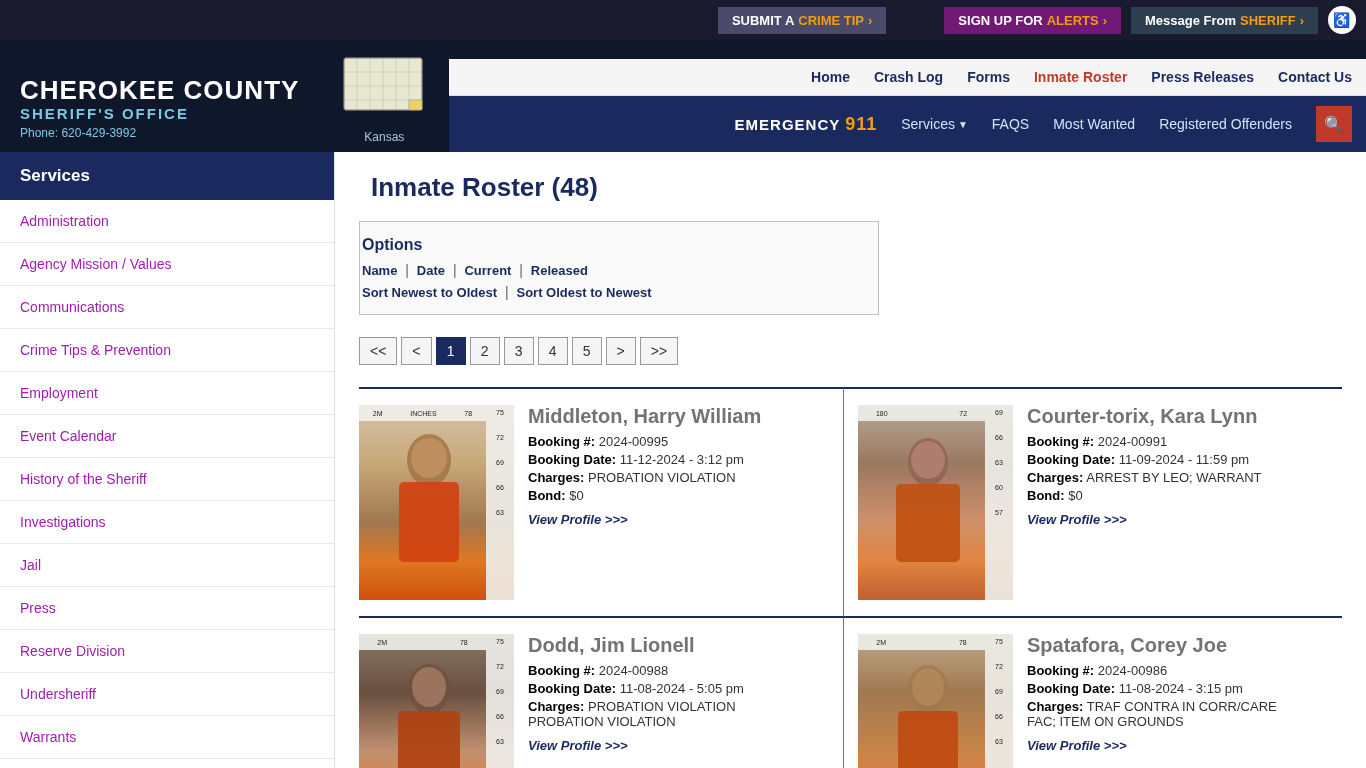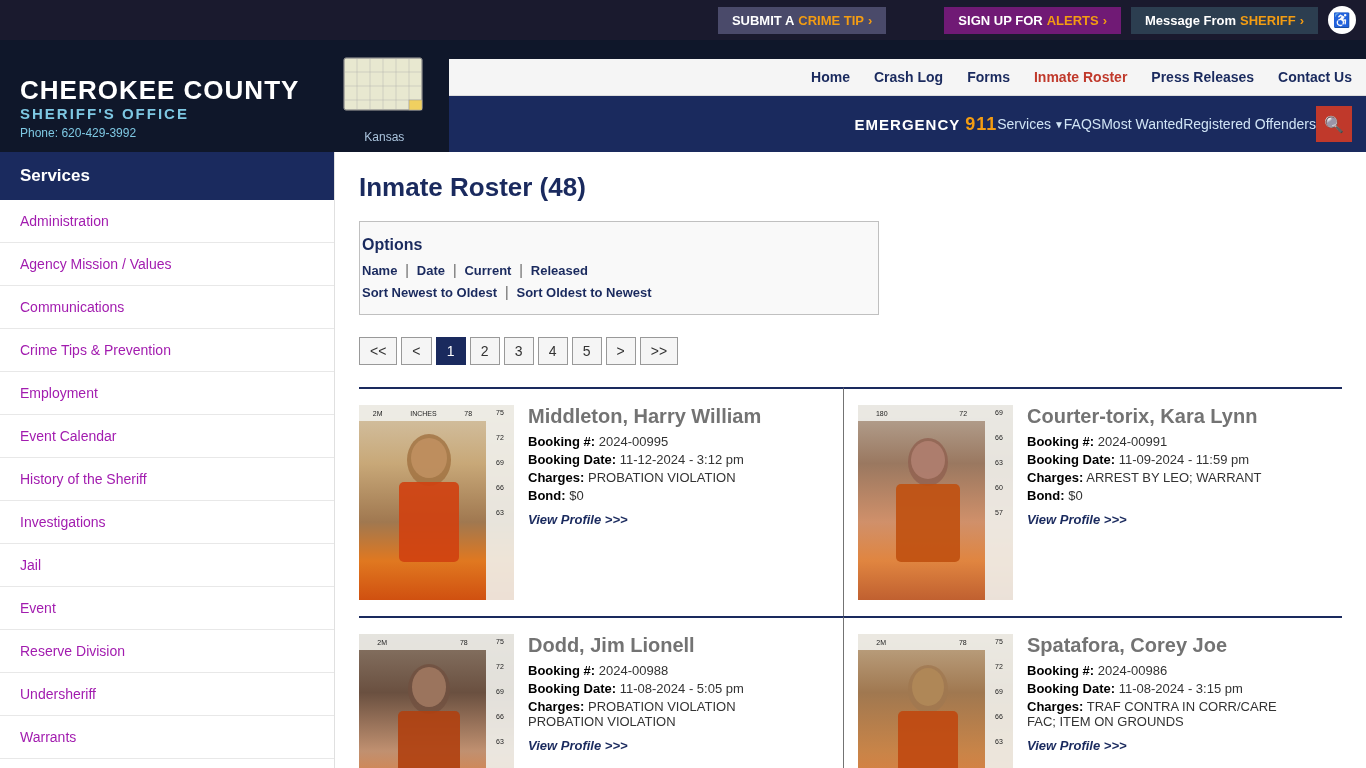--- a/index.html
+++ b/index.html
@@ -105,20 +105,21 @@
       font-weight: 600;
       cursor: pointer;
     }
     .header-nav-bottom {
       background: #1a2a5e;
       width: 100%;
       display: flex;
       justify-content: flex-end;
       align-items: center;
       padding: 10px 14px;
+      gap: 24px;
     }
     .emergency-badge {
       color: #fff;
       font-size: 15px;
       font-weight: bold;
       letter-spacing: 1px;
     }
     .emergency-badge span.nine { color: #f39c12; font-size: 18px; font-weight: 900; }
     .header-nav-bottom a {
       color: #d0e4f5;
@@ -177,20 +178,21 @@
     .content {
       flex: 1;
       padding: 20px 24px;
       background: #fff;
     }
     .page-title {
       font-size: 26px;
       font-weight: bold;
       color: #1a2a5e;
       margin-bottom: 18px;
+      margin-left: 12px;
     }
 
     
     .options-box {
       border: 1px solid #c0c0c0;
       background: #f9f9f9;
       padding: 14px 2px;
       margin-bottom: 22px;
       max-width: 520px;
     }
@@ -408,21 +410,21 @@
     <div class="sidebar-header">Services</div>
     <div class="sidebar-item">Administration</div>
     <div class="sidebar-item">Agency Mission / Values</div>
     <div class="sidebar-item">Communications</div>
     <div class="sidebar-item">Crime Tips &amp; Prevention</div>
     <div class="sidebar-item">Employment</div>
     <div class="sidebar-item">Event Calendar</div>
     <div class="sidebar-item">History of the Sheriff</div>
     <div class="sidebar-item">Investigations</div>
     <div class="sidebar-item">Jail</div>
-    <div class="sidebar-item">Event</div>
+    <div class="sidebar-item">Press</div>
     <div class="sidebar-item">Reserve Division</div>
     <div class="sidebar-item">Undersheriff</div>
     <div class="sidebar-item">Warrants</div>
   </div>
 
   <div class="content">
     <h1 class="page-title">Inmate Roster (48)</h1>
 
     <div class="options-box">
       <div class="options-title">Options</div>

